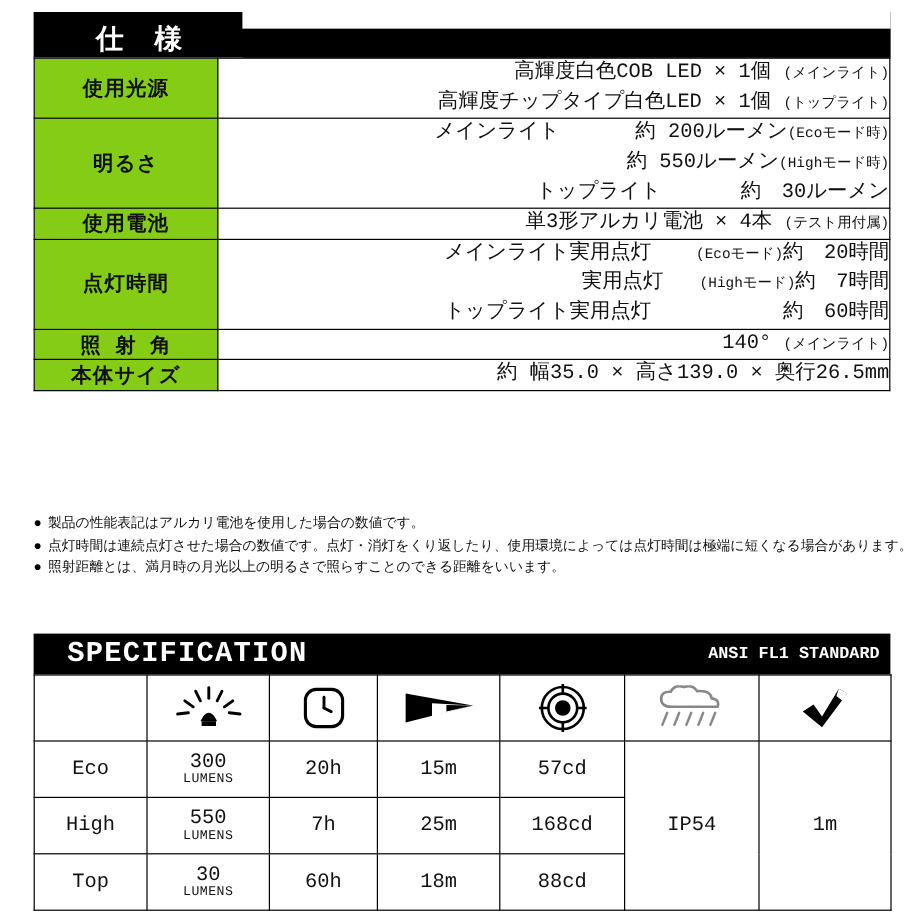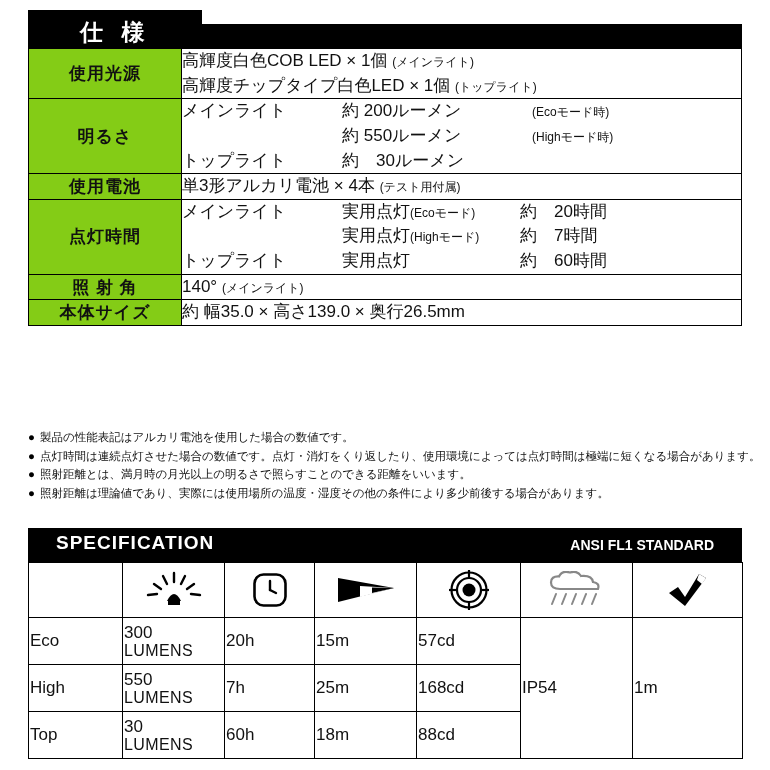--- a/index.html
+++ b/index.html
@@ -12,20 +12,21 @@
     height: 770px;
     font-family: "Liberation Sans", sans-serif;
     color: #111111;
     overflow: hidden;
   }
   .page {
     position: relative;
     width: 770px;
     height: 608px;
     box-sizing: border-box;
+    font-family: Liberation Mono, monospace;
   }
 
   
   .panel-top {
     position: absolute;
     left: 28px;
     top: 10px;
     width: 714px;
   }
   .title-bar {
@@ -79,20 +80,21 @@
     padding: 4px 0;
   }
   td.value {
     padding: 4px 8px 4px 12px;
     font-size: 17px;
   }
   .ln {
     display: block;
     white-space: nowrap;
     line-height: 1.45;
+    text-align: right;
   }
   .sm {
     font-size: 12px;
   }
   .w-mid2 { display: inline-block; min-width: 110px; }
   .w-mid3 { display: inline-block; min-width: 190px; }
   .w-mid4 { display: inline-block; min-width: 160px; }
 
   
   .notes {
@@ -122,58 +124,58 @@
   .ansi-head {
     position: relative;
     height: 34px;
     background: #000000;
   }
   .ansi-head .spec-en {
     position: absolute;
     left: 28px;
     top: 4px;
     color: #ffffff;
-    font-size: 19px;
+    font-size: 24px;
     font-weight: bold;
     letter-spacing: 1px;
   }
   .ansi-head .std {
     position: absolute;
-    right: 28px;
+    right: 9px;
     top: 9px;
     color: #ffffff;
     font-size: 14px;
     font-weight: bold;
   }
   table.ansi {
     border-collapse: collapse;
     width: 714px;
     table-layout: fixed;
   }
   table.ansi td {
     border: 1px solid #000000;
-    text-align: left;
+    text-align: center;
     vertical-align: middle;
     font-size: 17px;
     height: 44px;
   }
   table.ansi tr.icons td {
     height: 52px;
   }
   td.rowlabel {
     width: 94px;
     font-size: 17px;
   }
   .lumens {
     font-size: 17px;
     line-height: 1.05;
   }
   .lumens small {
     display: block;
-    font-size: 16px;
+    font-size: 11px;
     letter-spacing: 0.4px;
   }
   svg { display: block; margin: 0 auto; }
 </style>
 </head>
 <body>
 
 <div class="page">
 
   <div class="panel-top">
@@ -236,21 +238,20 @@
         </tr>
 
       </tbody>
     </table>
   </div>
 
   <div class="notes">
     <div class="note"><span class="bullet">●</span><span>製品の性能表記はアルカリ電池を使用した場合の数値です。</span></div>
     <div class="note"><span class="bullet">●</span><span>点灯時間は連続点灯させた場合の数値です。点灯・消灯をくり返したり、使用環境によっては点灯時間は極端に短くなる場合があります。</span></div>
     <div class="note"><span class="bullet">●</span><span>照射距離とは、満月時の月光以上の明るさで照らすことのできる距離をいいます。</span></div>
-    <div class="note"><span class="bullet">●</span><span>照射距離は理論値であり、実際には使用場所の温度・湿度その他の条件により多少前後する場合があります。</span></div>
   </div>
 
   <div class="panel-bottom">
     <div class="ansi-head">
       <div class="spec-en">SPECIFICATION</div>
       <div class="std">ANSI FL1 STANDARD</div>
     </div>
 
     <table class="ansi">
       <colgroup>

